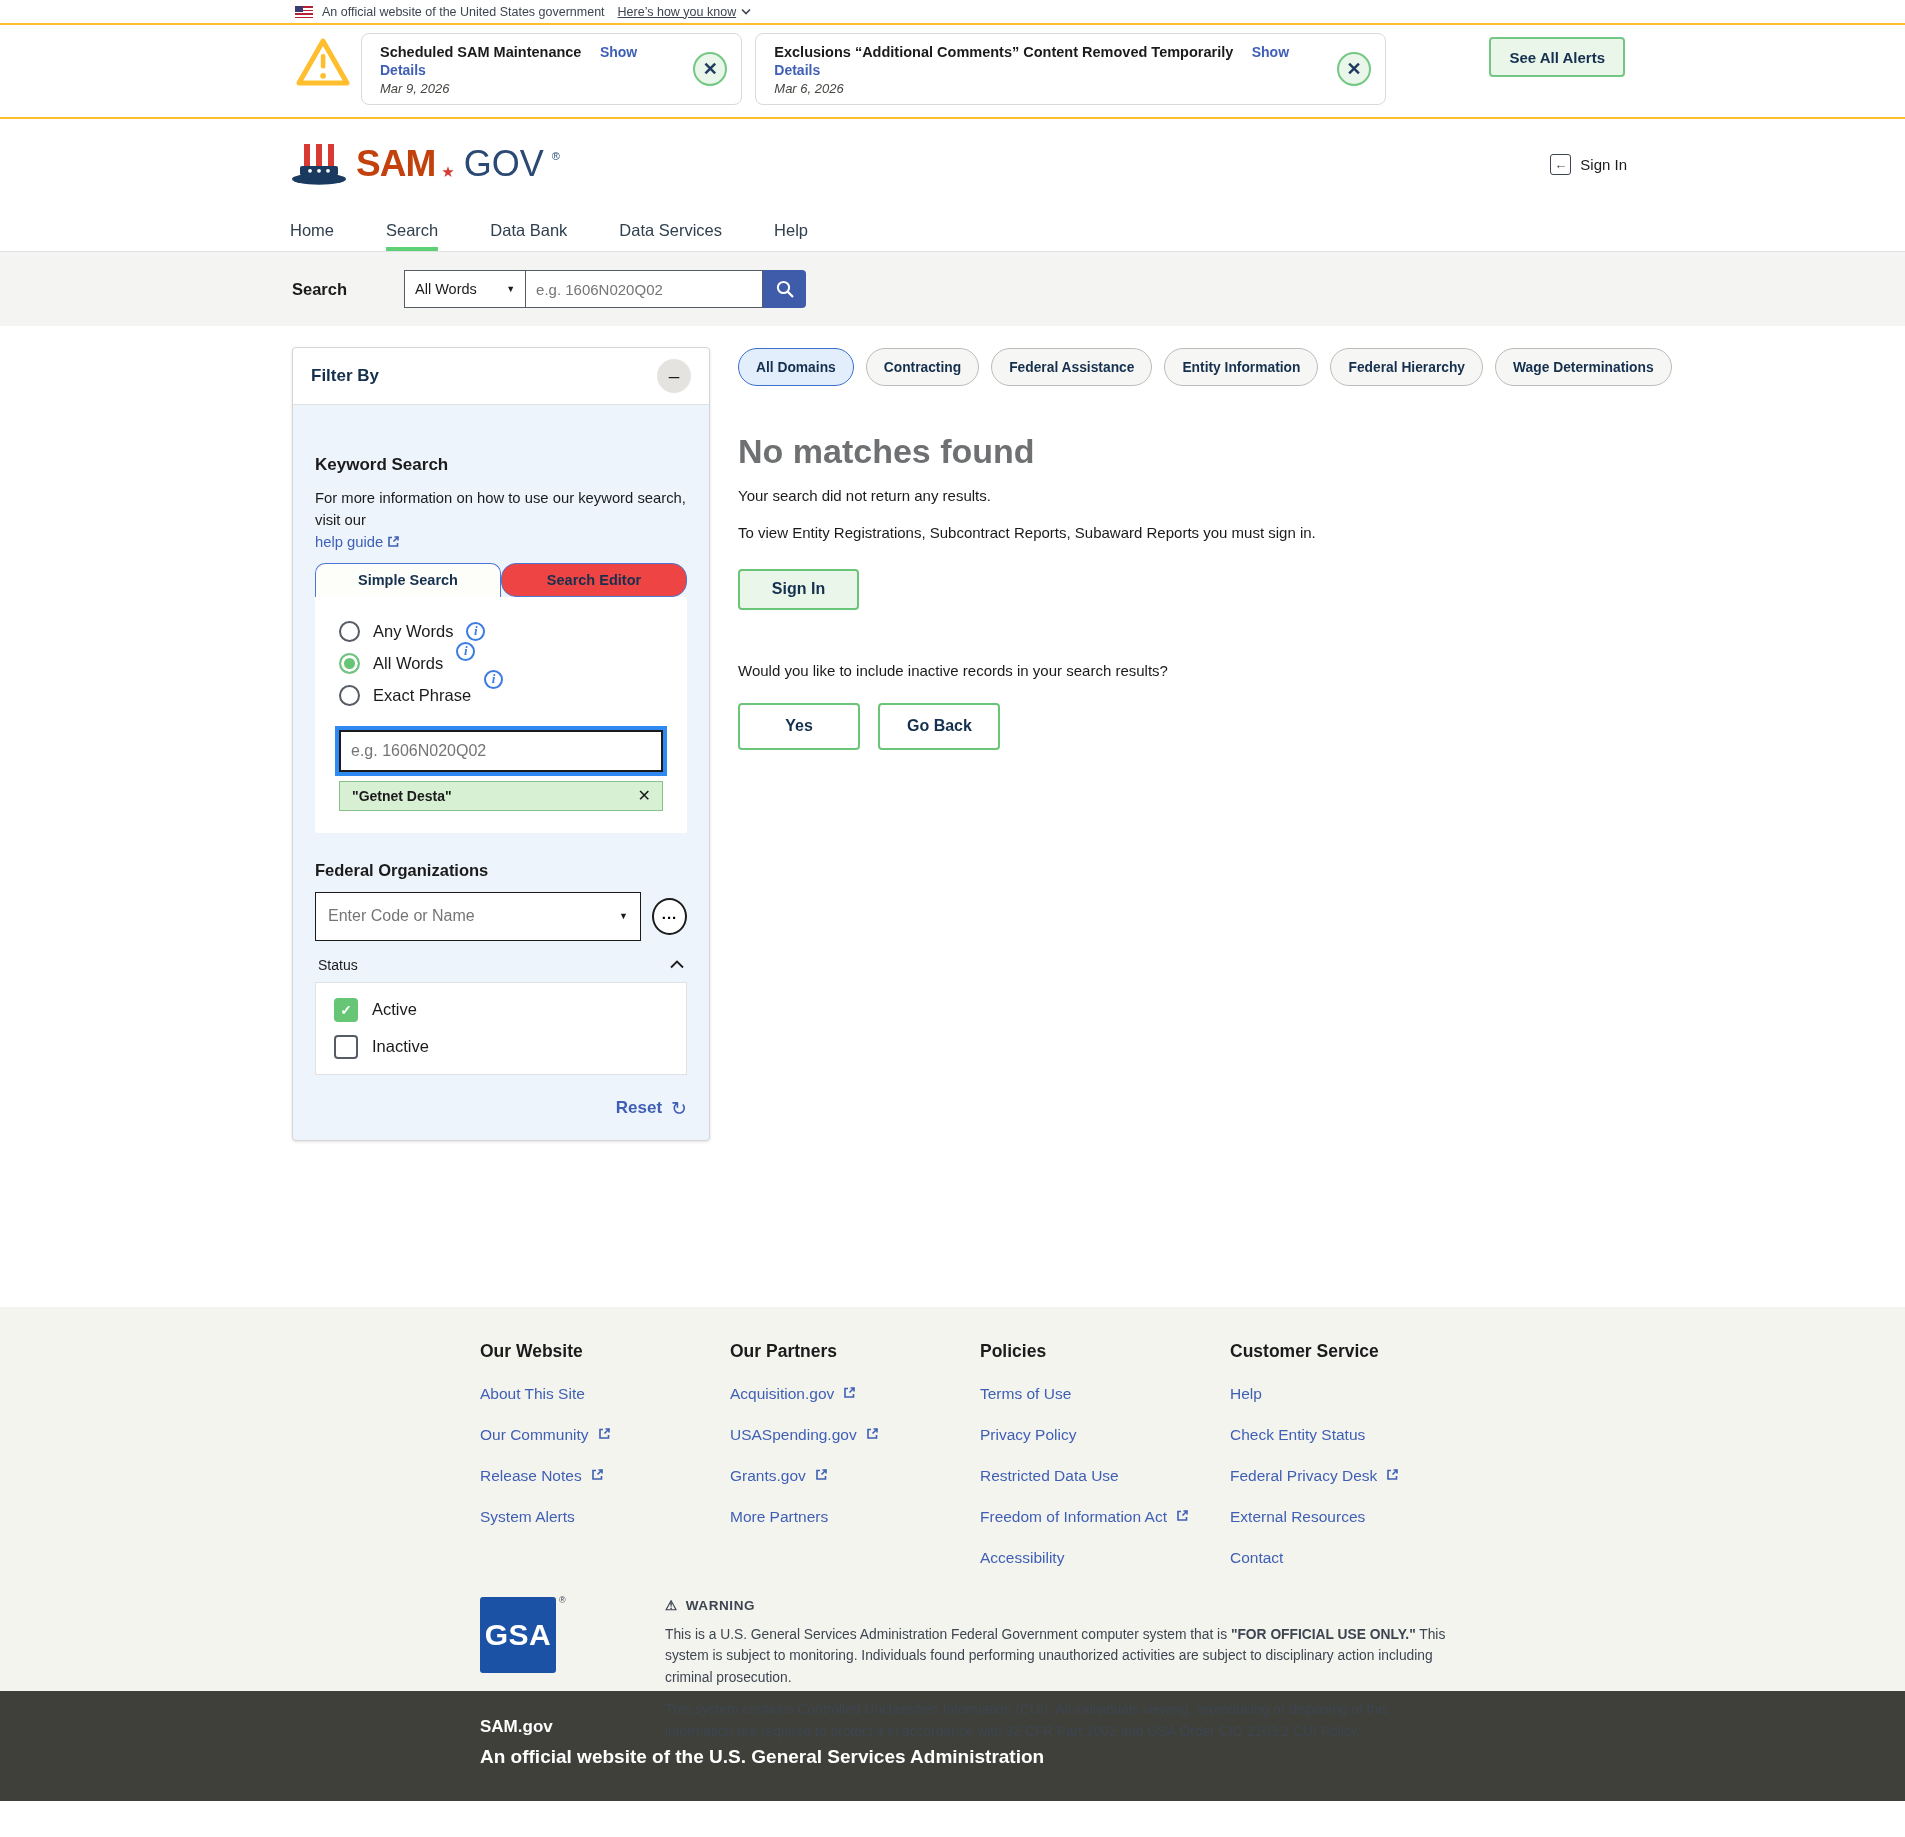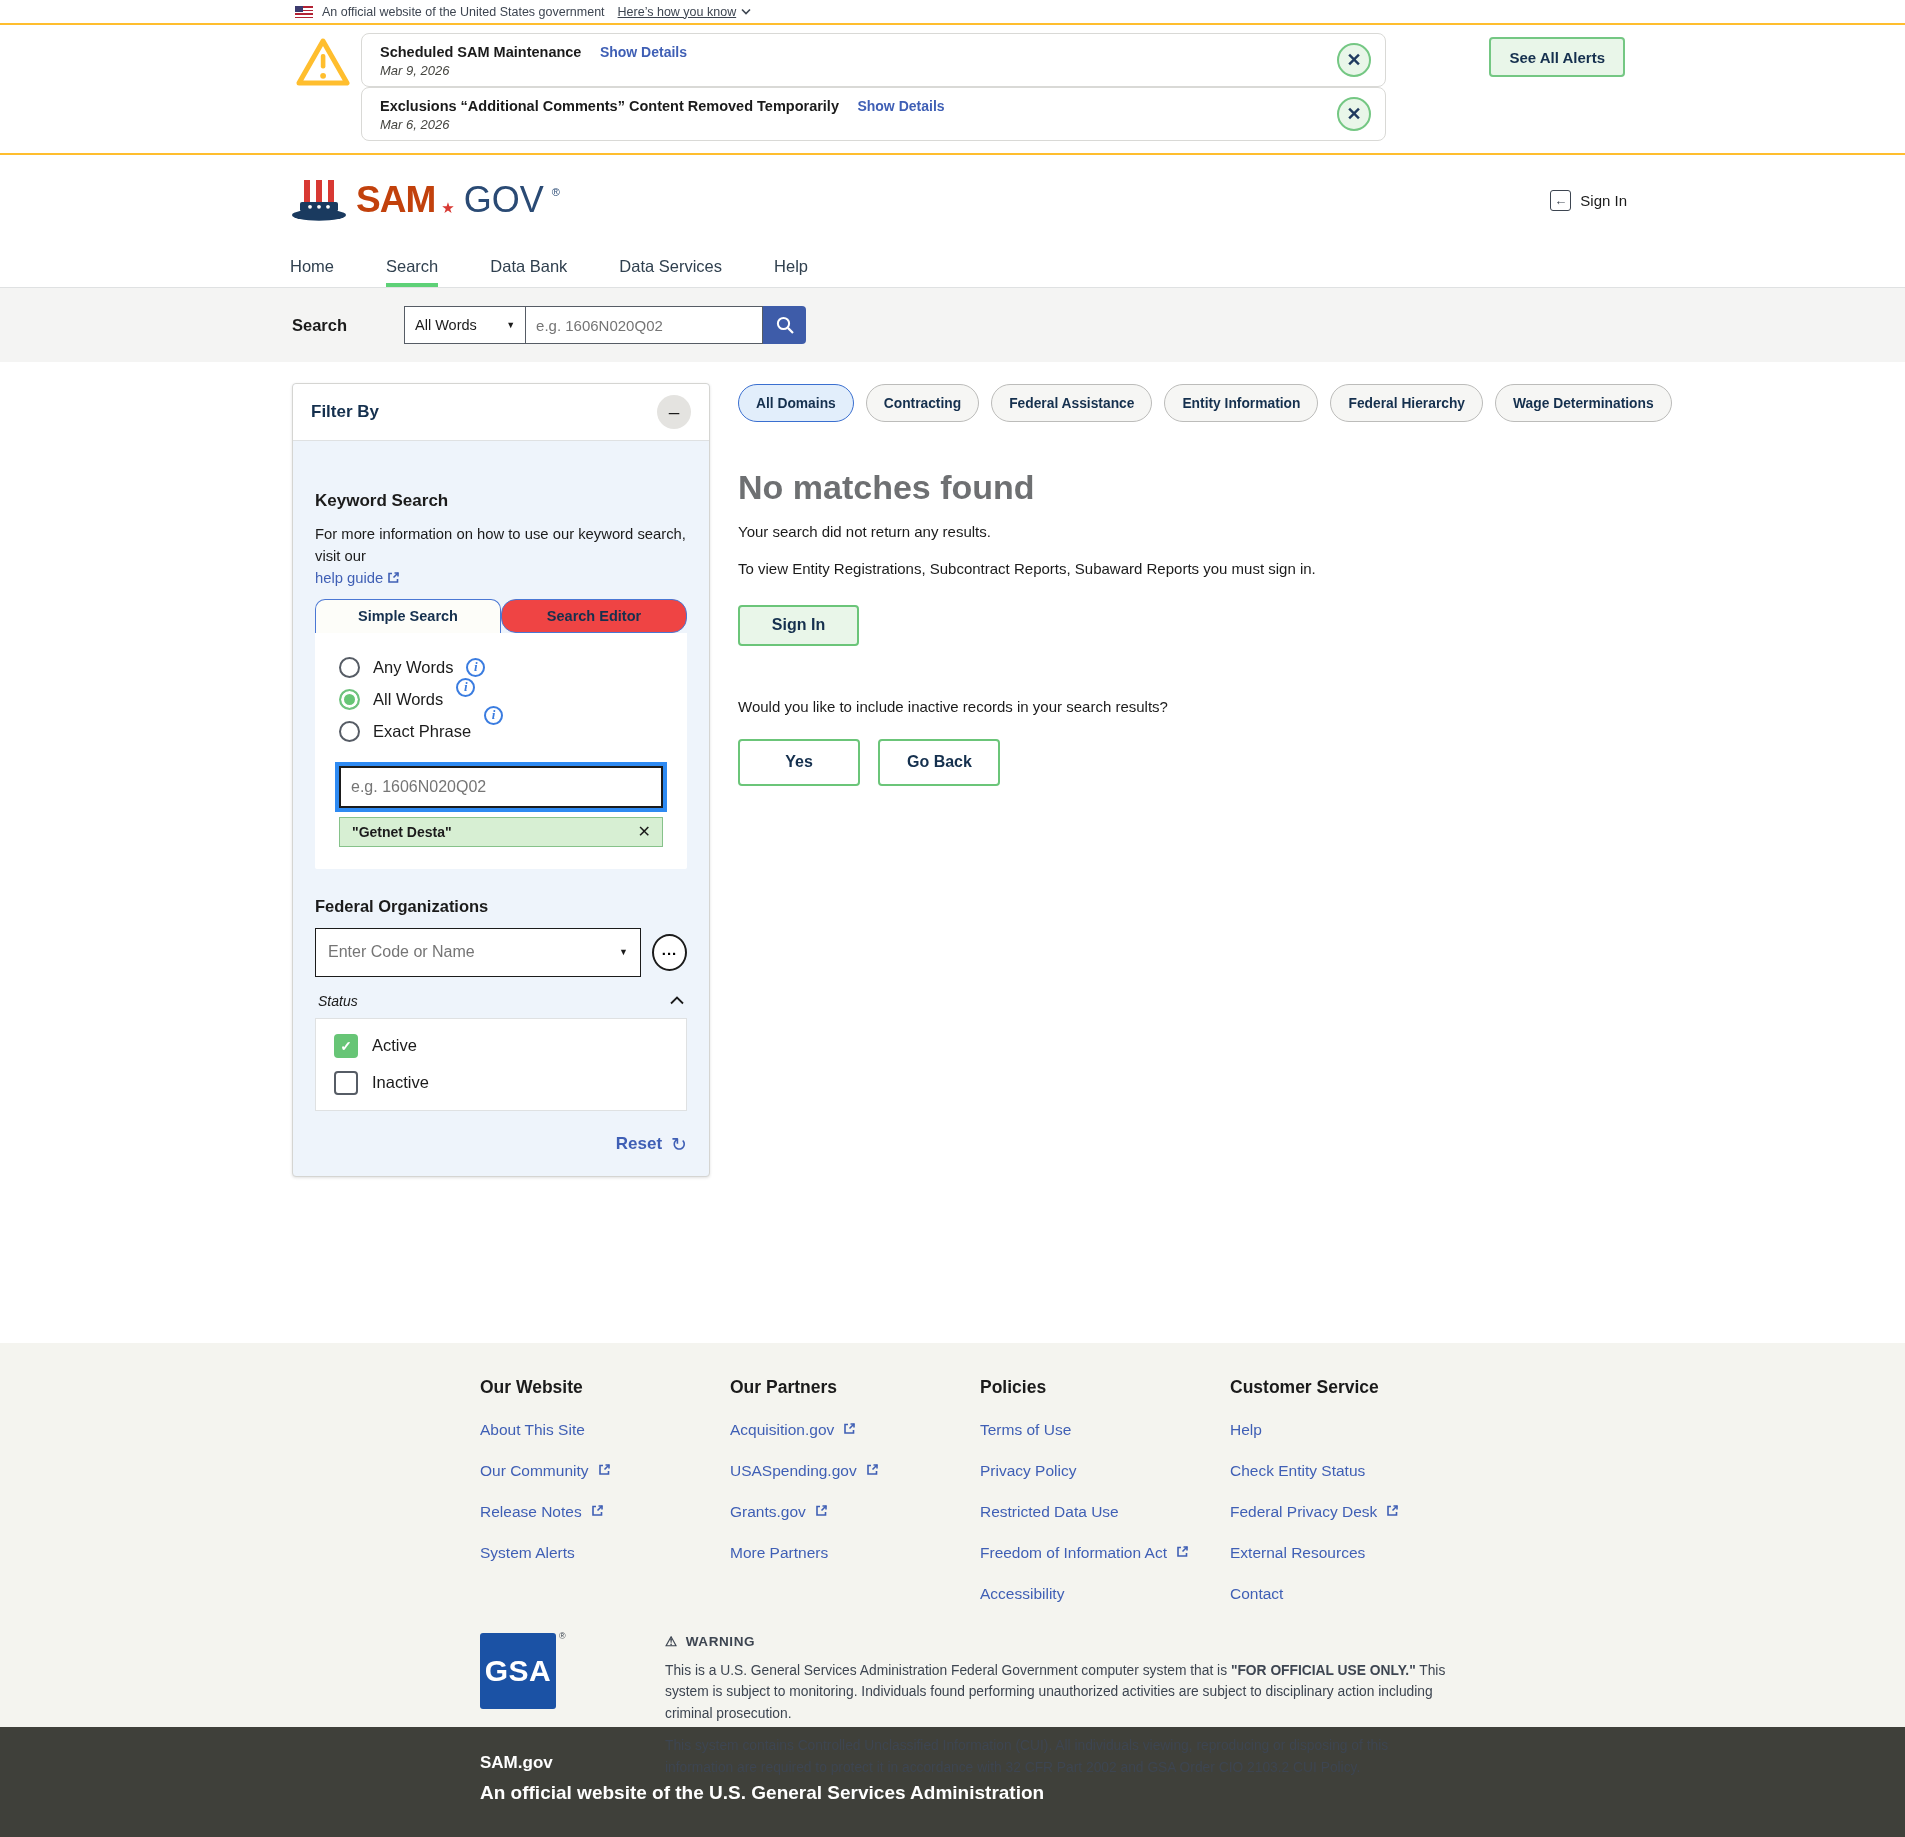--- a/index.html
+++ b/index.html
@@ -15,21 +15,21 @@
   .gov-banner{height:25px; background:#fff; border-bottom:2px solid var(--gold);
     display:flex; align-items:center; gap:9px; padding-left:295px; font-size:12.5px; color:var(--gray);}
   .flag{width:18px; height:12px; flex:0 0 auto;
     background:repeating-linear-gradient(#b22234 0 1.8px,#fff 1.8px 3.6px); position:relative;}
   .flag::after{content:""; position:absolute; left:0; top:0; width:8px; height:6.5px; background:#3c3b6e;}
   .hhyk{color:var(--gray); text-decoration:underline; display:inline-flex; align-items:center; gap:5px; margin-left:4px; cursor:pointer;}
   
   .alerts{position:relative; background:#fff; border-bottom:2px solid var(--gold); padding:8px 0 12px 295px;}
   .alerts-flex{display:flex; align-items:flex-start;}
   .warn-tri{margin-top:4px;}
-  .alert-stack{display:flex; flex-direction:column; gap:0; width:1025px; margin-left:10px;}
+  .alert-stack{display:flex; flex-direction:row; gap:13px; width:1025px; margin-left:10px;}
   .alert-card{position:relative; border:1px solid #d9d9d6; border-radius:8px; padding:9px 64px 8px 18px; background:#fff;}
   .alert-title{font-weight:bold; font-size:14.5px; color:var(--ink);}
   .alert-link{color:var(--link); font-weight:bold; font-size:14px; margin-left:14px; cursor:pointer;}
   .alert-date{font-style:italic; font-size:13px; color:#454540; margin-top:2px;}
   .alert-close{position:absolute; right:14px; top:50%; transform:translateY(-50%);
     width:34px; height:34px; border-radius:50%; background:var(--green-bg); border:2px solid #74c783;
     color:#1f3a5f; display:flex; align-items:center; justify-content:center; font-size:18px; font-weight:bold; cursor:pointer;}
   .see-all{position:absolute; right:280px; top:12px; height:40px; padding:0 18px;
     background:var(--green-bg); border:2px solid #74c783; border-radius:4px;
     font-weight:bold; font-size:15px; color:var(--navy); display:flex; align-items:center; cursor:pointer;}
@@ -95,21 +95,21 @@
     align-items:center; justify-content:space-between; padding:0 11px 0 12px; font-weight:bold; font-size:14px;}
   .chip-x{font-weight:normal; font-size:16px; color:#1b1b1b; cursor:pointer;}
   .fed-heading{font-weight:bold; font-size:16.5px; margin:28px 0 12px;}
   .fed-row{display:flex; align-items:center; gap:11px;}
   .fed-select{width:345px; height:49px; background:#fff; border:1px solid #1b1b1b; display:flex;
     align-items:center; justify-content:space-between; padding:0 12px; cursor:pointer;}
   .fed-ph{color:#757575; font-size:16px;}
   .more-btn{width:37px; height:37px; border-radius:50%; border:2px solid #1b1b1b; background:#fff;
     display:flex; align-items:center; justify-content:center; font-weight:bold; font-size:15px;
     letter-spacing:1px; padding-bottom:6px; cursor:pointer;}
-  .status-hdr{display:flex; align-items:center; justify-content:space-between; margin:16px 3px 9px; cursor:pointer;font-style:italic;}
+  .status-hdr{display:flex; align-items:center; justify-content:space-between; margin:16px 3px 9px; cursor:pointer;}
   .status-lbl{font-size:14px;}
   .status-box{background:#fff; border:1px solid var(--border); padding:15px 18px; display:flex; flex-direction:column; gap:13px;}
   .cb-row{display:flex; align-items:center; gap:14px;}
   .cb{width:24px; height:24px; border-radius:4px; flex:0 0 auto; cursor:pointer;}
   .cb.checked{background:var(--green-fill); color:#fff; display:flex; align-items:center; justify-content:center;
     font-size:14px; font-weight:bold;}
   .cb.un{background:#fff; border:2px solid #565c65;}
   .cb-label{font-size:16.5px;}
   .reset-row{display:flex; justify-content:flex-end; align-items:center; gap:9px; margin-top:22px;}
   .reset-lbl{color:var(--link); font-weight:bold; font-size:17px; cursor:pointer;}

